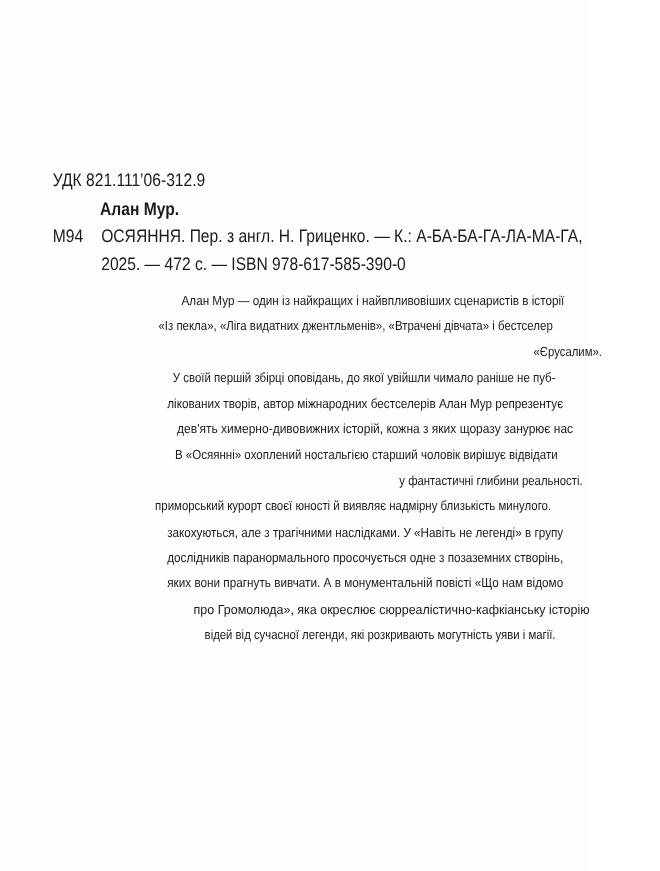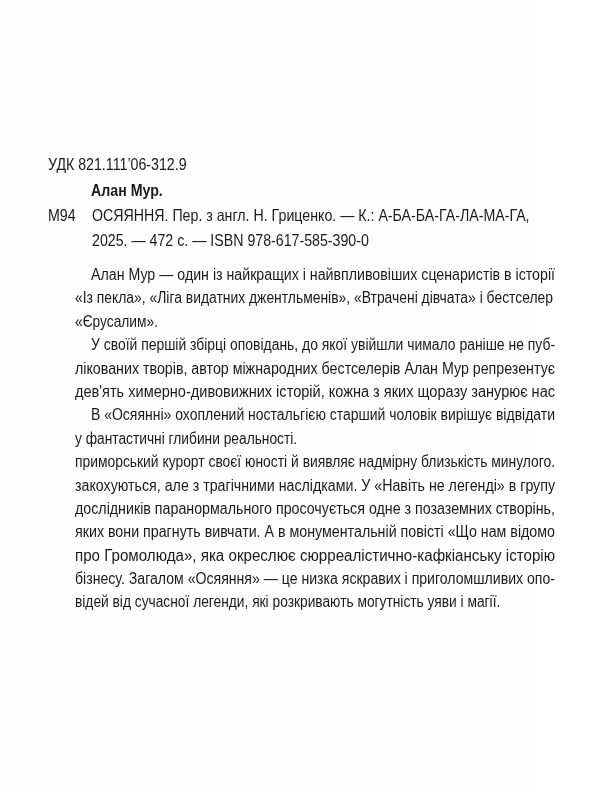--- a/index.html
+++ b/index.html
@@ -5,21 +5,21 @@
     html, body { margin: 0; padding: 0; background: #ffffff; }
     body { width: 600px; height: 792px; position: relative; overflow: hidden;
            font-family: "Liberation Sans", sans-serif; color: #1a1a1a; }
     .page { position: absolute; left: 0; top: 0; width: 536px; height: 792px; background: #fefefe; }
     .udk { position: absolute; left: 48px; top: 155px; font-size: 16.5px; transform: scaleX(0.86); transform-origin: left top; white-space: nowrap; }
     .author { position: absolute; left: 91px; top: 181px; font-size: 16.5px; font-weight: bold; transform: scaleX(0.86); transform-origin: left top; white-space: nowrap; }
     .code { position: absolute; left: 48px; top: 206px; font-size: 16.5px; transform: scaleX(0.86); transform-origin: left top; white-space: nowrap; }
     .biblio1 { position: absolute; left: 92px; top: 206px; font-size: 16.5px; transform: scaleX(0.86); transform-origin: left top; white-space: nowrap; }
     .biblio2 { position: absolute; left: 92px; top: 231px; font-size: 16.5px; transform: scaleX(0.86); transform-origin: left top; white-space: nowrap; }
     .annotation { position: absolute; left: 75px; top: 266px; width: 482px; }
-    .line { position: relative; height: 23.4px; font-size: 16px; white-space: nowrap; }
+    .line { position: relative; height: 23.4px; font-size: 12px; white-space: nowrap; text-align: right; }
     .line span { display: inline-block; transform-origin: left top; }
     .line.indent { padding-left: 16px; }
   </style>
 </head>
 <body>
 
 <div class="page">
 
   <div class="udk">УДК 821.111’06-312.9</div>
   <div class="author">Алан Мур.</div>
@@ -37,17 +37,16 @@
     <div class="line"><span style="transform: scaleX(0.8896);">лікованих творів, автор міжнародних бестселерів Алан Мур репрезентує</span></div>
     <div class="line"><span style="transform: scaleX(0.9092);">дев'ять химерно-дивовижних історій, кожна з яких щоразу занурює нас</span></div>
     <div class="line indent"><span style="transform: scaleX(0.8736);">В «Осяянні» охоплений ностальгією старший чоловік вирішує відвідати</span></div>
 
     <div class="line"><span style="transform: scaleX(0.86);">у фантастичні глибини реальності.</span></div>
     <div class="line"><span style="transform: scaleX(0.8662);">приморський курорт своєї юності й виявляє надмірну близькість минулого.</span></div>
     <div class="line"><span style="transform: scaleX(0.888);">закохуються, але з трагічними наслідками. У «Навіть не легенді» в групу</span></div>
     <div class="line"><span style="transform: scaleX(0.8897);">дослідників паранормального просочується одне з позаземних створінь,</span></div>
     <div class="line"><span style="transform: scaleX(0.8899);">яких вони прагнуть вивчати. А в монументальній повісті «Що нам відомо</span></div>
     <div class="line"><span style="transform: scaleX(0.9451);">про Громолюда», яка окреслює сюрреалістично-кафкіанську історію</span></div>
-    <div class="line"><span style="transform: scaleX(0.8809);">бізнесу. Загалом «Осяяння» — це низка яскравих і приголомшливих опо-</span></div>
     <div class="line"><span style="transform: scaleX(0.86);">відей від сучасної легенди, які розкривають могутність уяви і магії.</span></div>
   </div>
 
 </div>
 
 </body></html>

